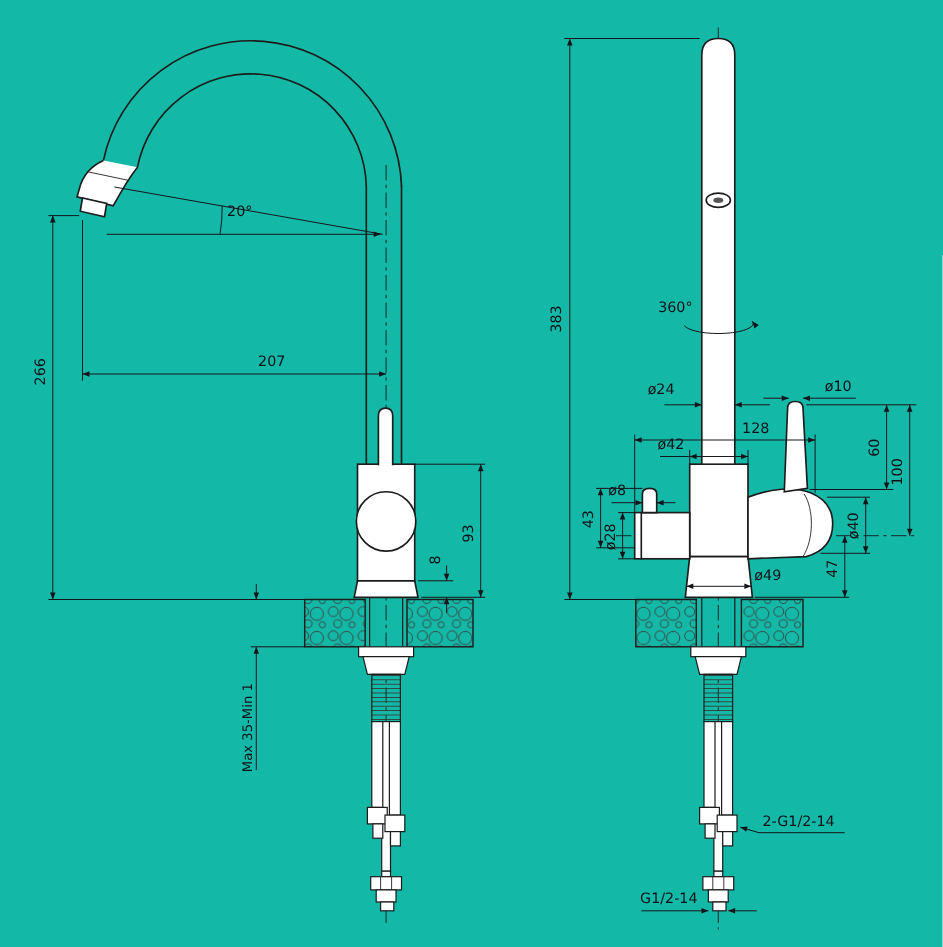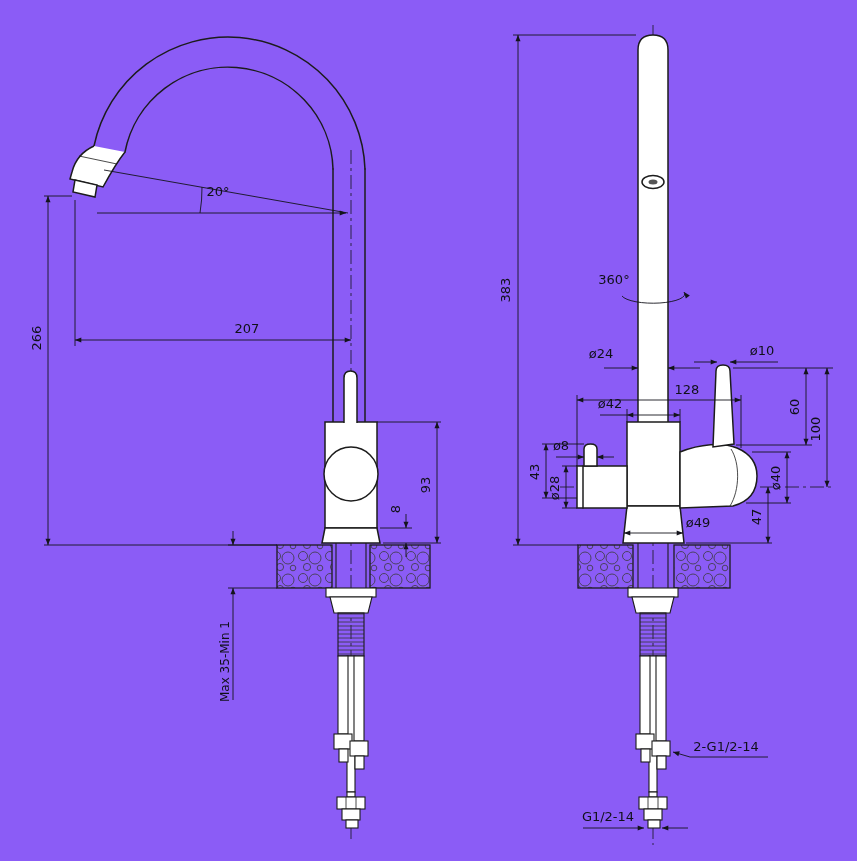--- a/index.html
+++ b/index.html
@@ -1,16 +1,16 @@
 <!DOCTYPE html>
 <html><head>
 <meta charset="utf-8">
 <style>
   html,body{margin:0;padding:0;background:#ffffff;}
-  .page{position:relative;width:857px;height:861px;background:#8b5cf6;overflow:hidden;
+  .page{position:relative;width:857px;height:861px;background:#14b8a6;overflow:hidden;
         font-family:"DejaVu Sans","Liberation Sans",sans-serif;}
   svg{display:block;}
   .geo{stroke:#1c1c1c;stroke-width:1.5;fill:none;stroke-linecap:round;}
   .geow{stroke:#1c1c1c;stroke-width:1.5;fill:#ffffff;}
   .g2{stroke:#1c1c1c;stroke-width:1.1;fill:#ffffff;}
   .thin{stroke:#1c1c1c;stroke-width:.8;fill:none;}
   .dim{stroke:#14141c;stroke-width:.9;fill:none;}
   .cl{stroke:#14141c;stroke-width:.8;fill:none;stroke-dasharray:14 4 3 4;}
   .ctr{stroke:#1c1c1c;stroke-width:1.3;}
   text.d{font-size:13px;fill:#101018;}

